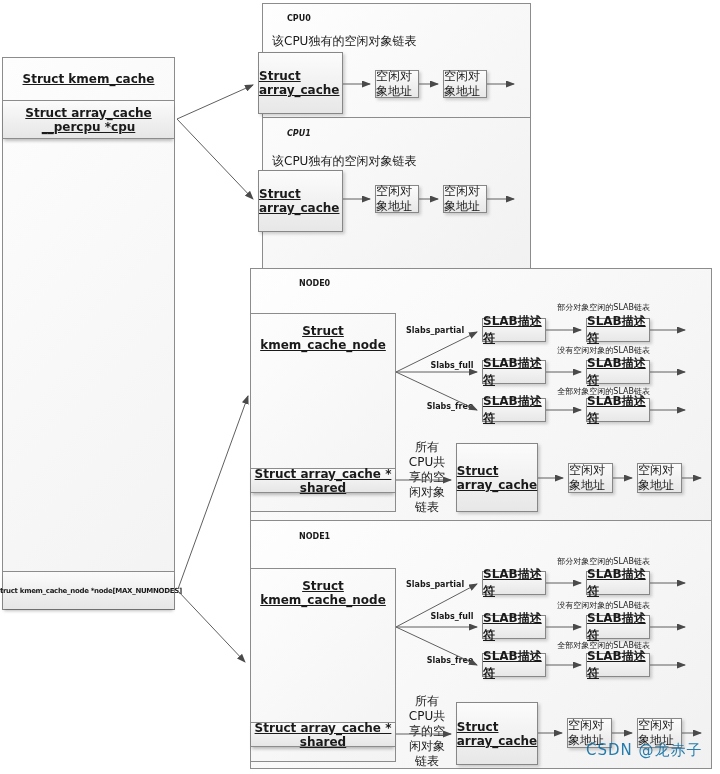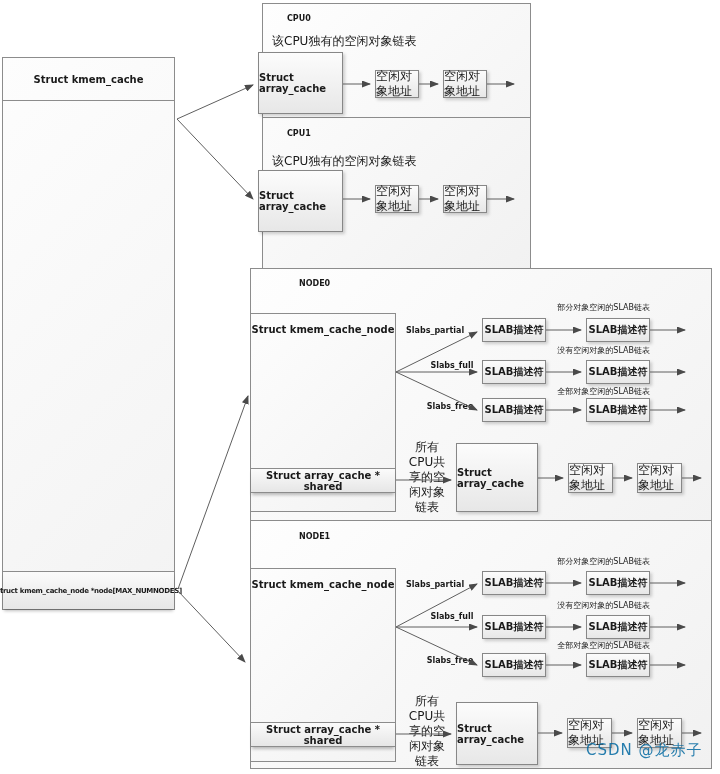--- a/index.html
+++ b/index.html
@@ -7,46 +7,47 @@
           font-family:"DejaVu Sans",sans-serif;color:#1a1a1a;overflow:hidden;}
   .abs{position:absolute;box-sizing:border-box;}
   .panel{border:1px solid #8c8c8c;background:linear-gradient(135deg,#fefefe 0%,#f1f1f1 100%);}
   .innerbox{border:1px solid #8c8c8c;background:linear-gradient(135deg,#fdfdfd 0%,#f3f3f3 100%);}
   .cell{border:1px solid #878787;background:linear-gradient(180deg,#fcfcfc 0%,#e7e7e7 100%);
         box-shadow:2px 2px 3px rgba(0,0,0,.18);
         display:flex;align-items:center;justify-content:center;text-align:left;}
   .shadedrow{background:linear-gradient(180deg,#fbfbfb 0%,#e6e6e6 100%);
         box-shadow:0 3px 3px -1px rgba(0,0,0,.25);
         display:flex;align-items:center;justify-content:center;text-align:center;}
-  .structlbl{font-size:10px;font-weight:bold;}
+  .structlbl{font-size:12px;font-weight:bold;text-decoration:underline;}
   .tinylbl{font-size:7px;font-weight:bold;letter-spacing:-.3px;white-space:nowrap;}
   .cn{font-size:12px;line-height:1.25;}
   .sectitle{font-size:8px;font-weight:bold;}
   .ptr{font-size:8px;font-weight:bold;text-align:center;}
   .chaintitle{font-size:8px;text-align:right;}
   .center{display:flex;align-items:center;justify-content:center;text-align:center;}
   .divider{border-top:1px solid #8c8c8c;height:0;}
   #arrows{position:absolute;left:0;top:0;pointer-events:none;}
   .watermark{font-size:15px;color:#0369a1;opacity:.85;letter-spacing:1px;white-space:nowrap;}
 </style>
 </head>
 <body>
 
 <div id="canvas">
 
   <div class="abs innerbox" style="left:2px;top:57px;width:173px;height:553px;">
     <div class="abs center structlbl" style="left:0;top:0;width:171px;height:43px;border-bottom:1px solid #8c8c8c;">Struct kmem_cache</div>
+    <div class="abs shadedrow structlbl" style="left:0;top:43px;width:171px;height:38px;border-bottom:1px solid #8c8c8c;">Struct array_cache __percpu *cpu</div>
     <div class="abs shadedrow tinylbl" style="left:0;top:513px;width:171px;height:38px;border-top:1px solid #8c8c8c;">Struct kmem_cache_node *node[MAX_NUMNODES]</div>
   </div>
 
   <div class="abs panel" style="left:262px;top:3px;width:269px;height:281px;">
     <div class="abs sectitle" style="left:24px;top:10px;">CPU0</div>
     <div class="abs cn" style="left:9px;top:30px;">该CPU独有的空闲对象链表</div>
     <div class="abs divider" style="left:0;top:113px;width:267px;"></div>
-    <div class="abs sectitle" style="left:24px;top:125px;">CPU1</div>
+    <div class="abs sectitle" style="left:24px;top:125px;font-style:italic;">CPU1</div>
     <div class="abs cn" style="left:9px;top:150px;">该CPU独有的空闲对象链表</div>
   </div>
 
   <div class="abs cell structlbl" style="left:258px;top:52px;width:85px;height:62px;">Struct array_cache</div>
   <div class="abs cell cn" style="left:375px;top:70px;width:44px;height:28px;">空闲对象地址</div>
   <div class="abs cell cn" style="left:443px;top:70px;width:44px;height:28px;">空闲对象地址</div>
 
   <div class="abs cell structlbl" style="left:258px;top:170px;width:85px;height:62px;">Struct array_cache</div>
   <div class="abs cell cn" style="left:375px;top:185px;width:44px;height:28px;">空闲对象地址</div>
   <div class="abs cell cn" style="left:443px;top:185px;width:44px;height:28px;">空闲对象地址</div>

